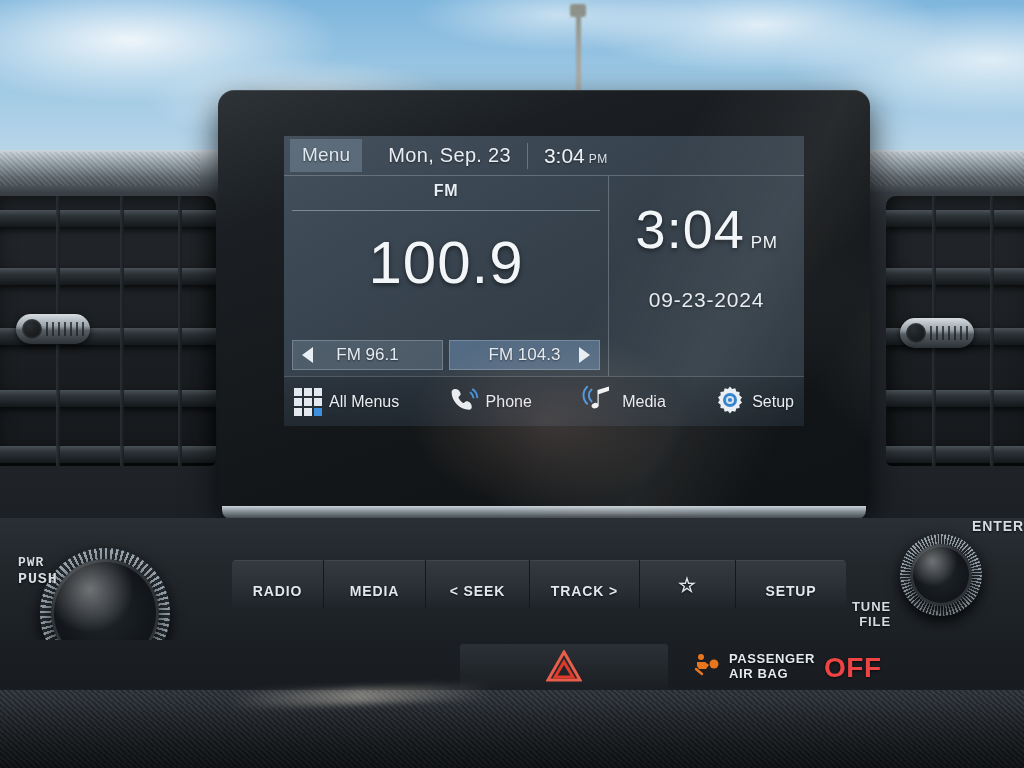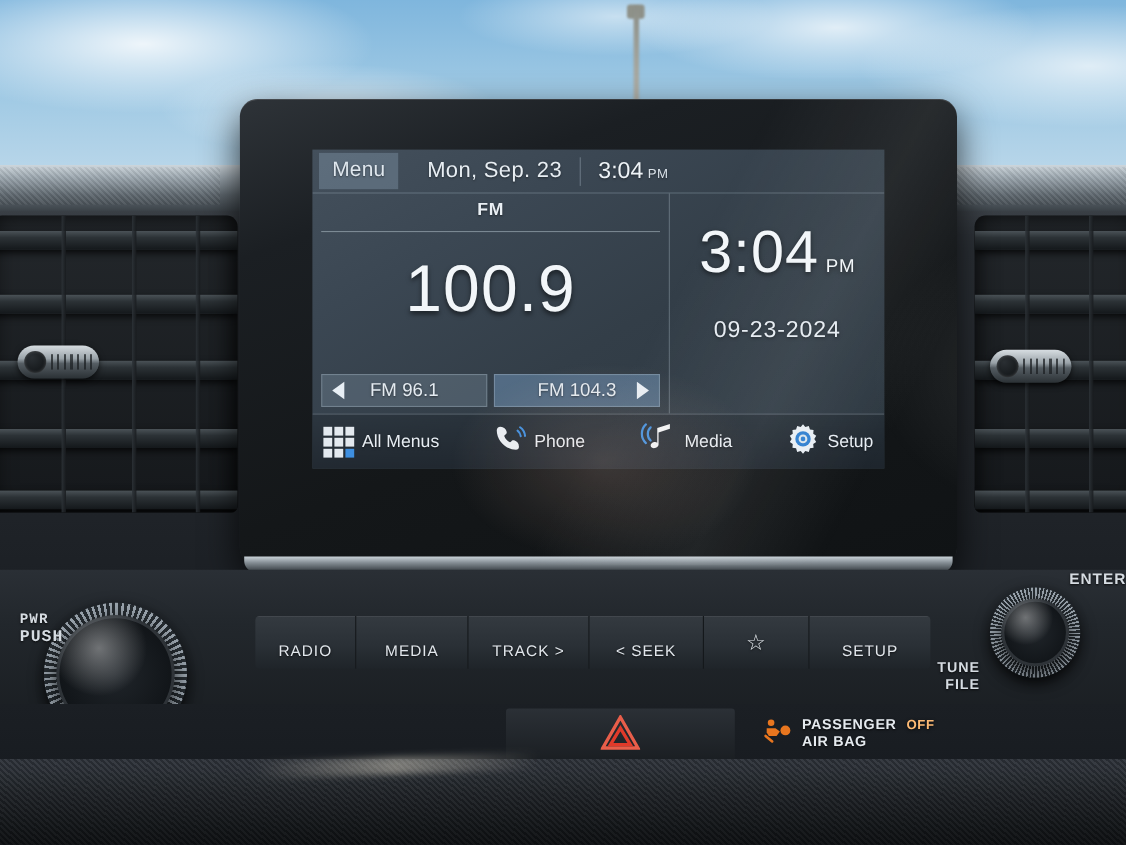--- a/index.html
+++ b/index.html
@@ -216,21 +216,21 @@
   }
   .btn-strip {
     position:absolute; left: 232px; top: 560px; height: 48px;
     display:flex; border-radius: 4px; overflow:hidden;
   }
   .hw-btn {
     display:flex; align-items:flex-end; justify-content:center;
     padding-bottom: 9px;
     background: linear-gradient(180deg,#343a40 0%, #2a3036 55%, #1f2429 100%);
     border-right: 1px solid #14181b;
-    color:#e2e7ec; font-size: 14px; font-weight: 400; letter-spacing: .9px;
+    color:#e2e7ec; font-size: 14px; font-weight: 700; letter-spacing: .9px;
     text-shadow: 0 1px 2px rgba(0,0,0,.7);
     box-shadow: inset 0 1px 0 rgba(255,255,255,.07);
   }
   .hw-btn:last-child { border-right: none; }
 
   .knob-wrap { position:absolute; }
   .knob {
     border-radius: 50%;
     background:
       radial-gradient(circle at 36% 28%, rgba(255,255,255,.38), rgba(255,255,255,0) 42%),
@@ -272,21 +272,21 @@
   }
   .airbag {
     position:absolute; left: 694px; top: 652px;
     display:flex; align-items:flex-start; gap: 9px;
   }
   .airbag .ab-text {
     color:#e5eaef; font-size: 13px; font-weight: 700; line-height: 1.12;
     letter-spacing:.6px; text-shadow: 0 1px 2px rgba(0,0,0,.8);
   }
   .airbag .ab-off {
-    color:#fdba74; font-size: 12px; font-weight: 700; letter-spacing:.5px;
+    color:#ef4444; font-size: 28px; font-weight: 700; letter-spacing:.5px;
     text-shadow: 0 1px 3px rgba(0,0,0,.7);
   }
 
   .bottom-shadow {
     position:absolute; left:0; top: 700px; width:1024px; height: 68px;
     background: linear-gradient(180deg, rgba(0,0,0,0), rgba(0,0,0,.45));
     pointer-events:none;
   }
   .sun-streak {
     position:absolute; left: 230px; top: 688px; width: 260px; height: 16px;
@@ -437,22 +437,22 @@
     </div>
   </div>
 
   <div class="glare-a"></div>
 
   <div class="ctrl-panel"></div>
 
   <div class="btn-strip">
     <div class="hw-btn" style="width:92px">RADIO</div>
     <div class="hw-btn" style="width:102px">MEDIA</div>
+    <div class="hw-btn" style="width:104px">&lt; SEEK</div>
     <div class="hw-btn" style="width:110px">TRACK &gt;</div>
-    <div class="hw-btn" style="width:104px">&lt; SEEK</div>
     <div class="hw-btn" style="width:96px; font-size:20px; padding-bottom:11px;">☆</div>
     <div class="hw-btn" style="width:110px">SETUP</div>
   </div>
 
   <div class="knob-wrap" style="left:40px; top:548px;">
     <div class="knob-ring" style="left:0; top:0; width:130px; height:130px;"></div>
     <div class="knob" style="position:absolute; left:11px; top:11px; width:108px; height:108px;"></div>
   </div>
   <div class="knob-lbl" style="left:18px; top:556px; white-space:pre;font-family:Liberation Mono, monospace;">PWR
 <span style="font-size:15px">PUSH</span></div>

